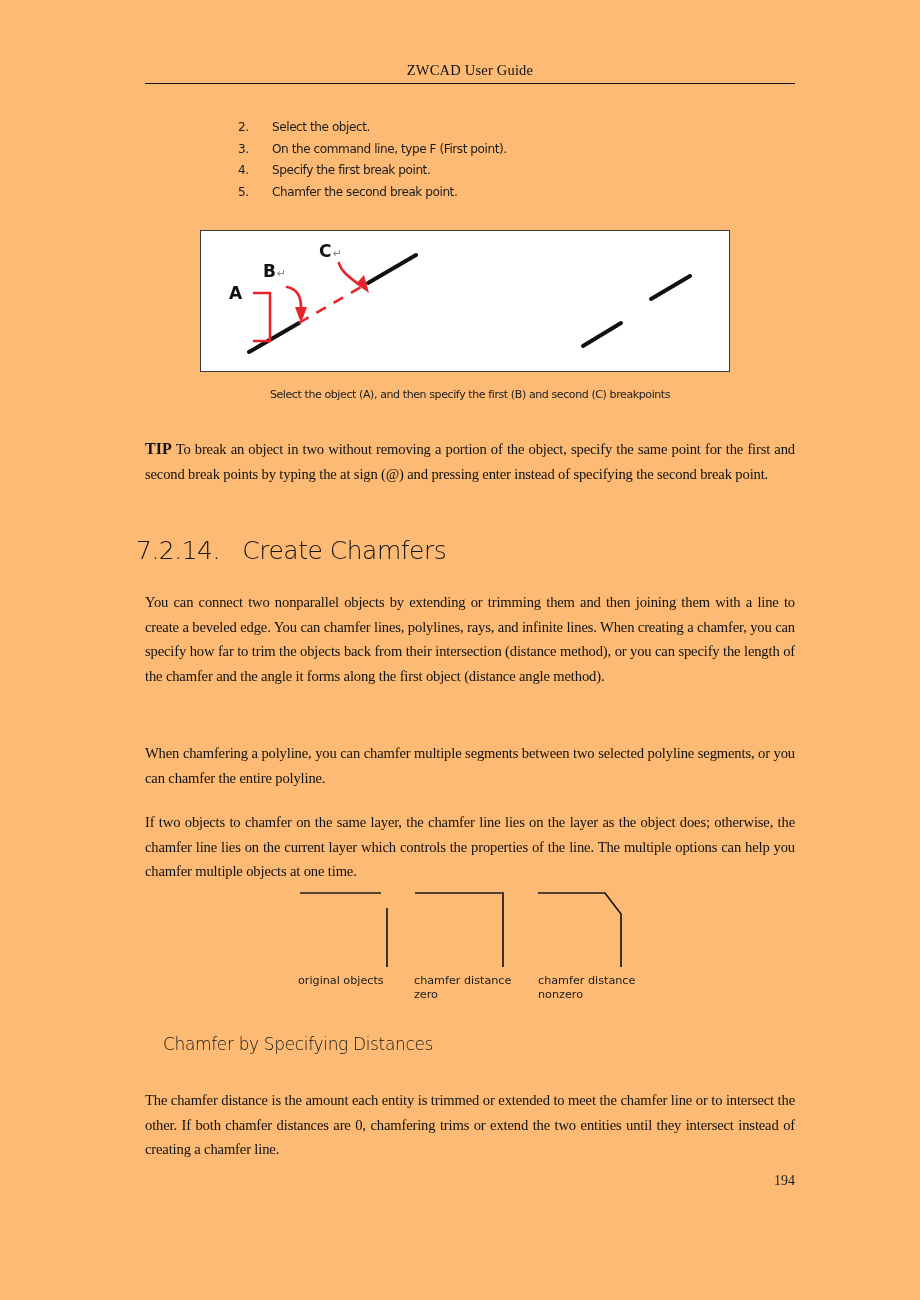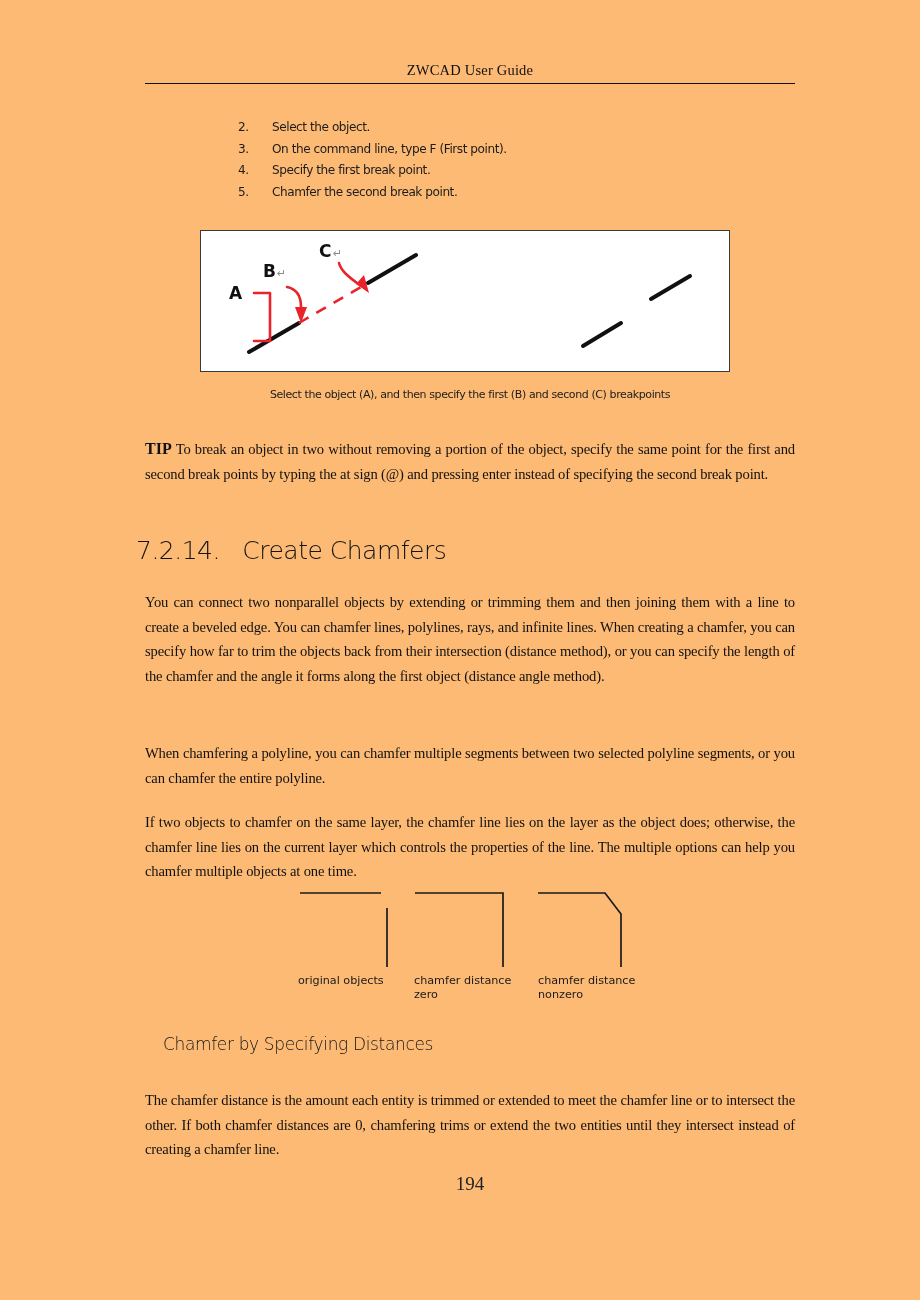--- a/index.html
+++ b/index.html
@@ -152,23 +152,23 @@
     width: 100%;
     height: 100%;
   }
 
   
   .page-number {
     position: absolute;
     left: 145px;
     top: 1173px;
     width: 650px;
-    text-align: center;
-    font-family: "Liberation Serif", serif;
-    font-size: 19px;
+    text-align: right;
+    font-family: "Liberation Serif", serif;
+    font-size: 14px;
     color: #222;
   }
 </style>
 </head>
 <body>
 
 <div class="page">
 
   <div class="header">
     <div class="header-title">ZWCAD User Guide</div>

